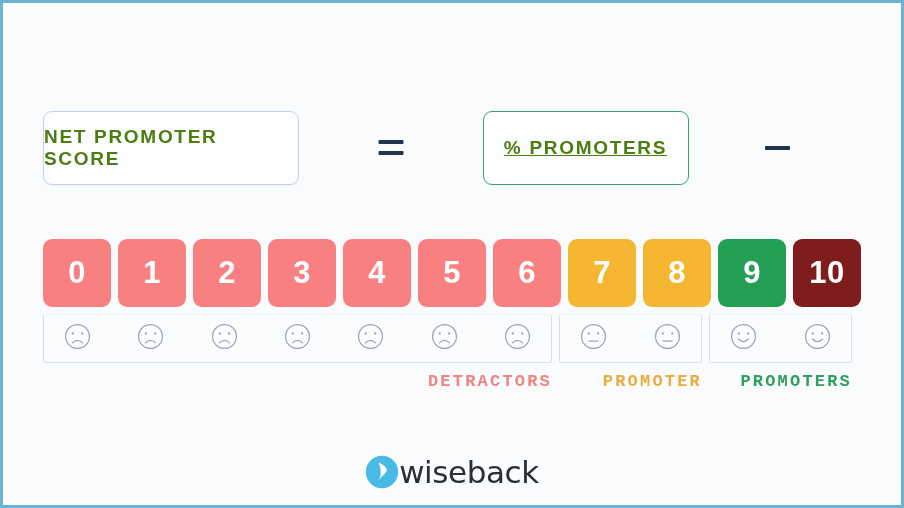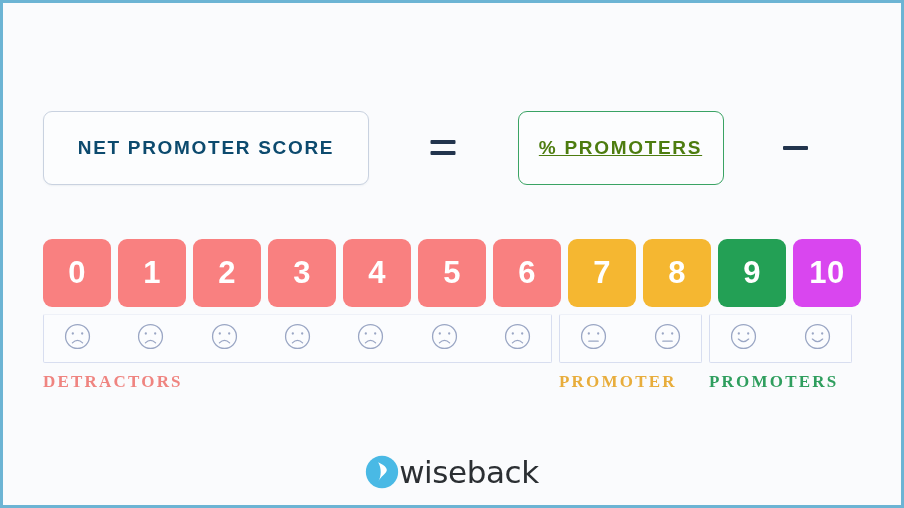--- a/index.html
+++ b/index.html
@@ -43,23 +43,23 @@
     align-items: center;
     justify-content: center;
     letter-spacing: 1.7px;
     font-weight: bold;
     font-size: 19px;
     font-family: "Liberation Sans Narrow", "Liberation Sans", sans-serif;
     font-stretch: condensed;
   }
 
   .box-nps {
-    width: 326px;
+    width: 256px;
     border: 1.6px solid #c9d2e0;
-    color: #0c4a6e;
+    color: #4d7c0f;
     box-shadow: 0 1px 2px rgba(40,60,90,0.06);
   }
 
   .box-promoters {
     width: 206px;
     border: 1.6px solid #3aa364;
     color: #4d7c0f;
     text-decoration: underline;
   }
 
@@ -165,25 +165,25 @@
   .group-promoters  { width: 143px; }
 
   
   .labels-row {
     display: flex;
     gap: 7px;
     margin-top: 9px;
   }
 
   .cat-label {
-    text-align: left;
+    text-align: right;
     font-size: 17px;
     font-weight: bold;
     letter-spacing: 2.2px;
-    font-family: Liberation Serif, serif;
+    font-family: Liberation Mono, monospace;
     font-stretch: condensed;
   }
 
   .lbl-detractors { width: 509px; color: #ef8480; }
   .lbl-passives   { width: 143px; color: #e8ad3c; }
   .lbl-promoters  { width: 143px; color: #2f9e5e; }
 
   
   .logo {
     position: absolute;
@@ -257,21 +257,21 @@
         </div>
         <div class="score-box score-passive" style="background: rgb(245, 183, 49);">
           <span>7</span>
         </div>
         <div class="score-box score-passive" style="background: rgb(245, 183, 49);">
           <span>8</span>
         </div>
         <div class="score-box score-promoter" style="background: rgb(35, 160, 85);">
           <span>9</span>
         </div>
-        <div class="score-box score-promoter" style="background: #d946ef;">
+        <div class="score-box score-promoter" style="background: #7f1d1d;">
           <span>10</span>
         </div>
       </div>
 
     <div class="faces-row" id="faces-row">
         <div class="faces-group group-detractors">
           <div class="face-cell">
             <svg class="face-svg" viewBox="0 0 34 34" width="29" height="29">
               <circle cx="17" cy="17" r="14" fill="none" stroke="#9aa6c4" stroke-width="1.5"></circle>
               <circle cx="11.5" cy="13.5" r="1.35" fill="#9aa6c4"></circle>

